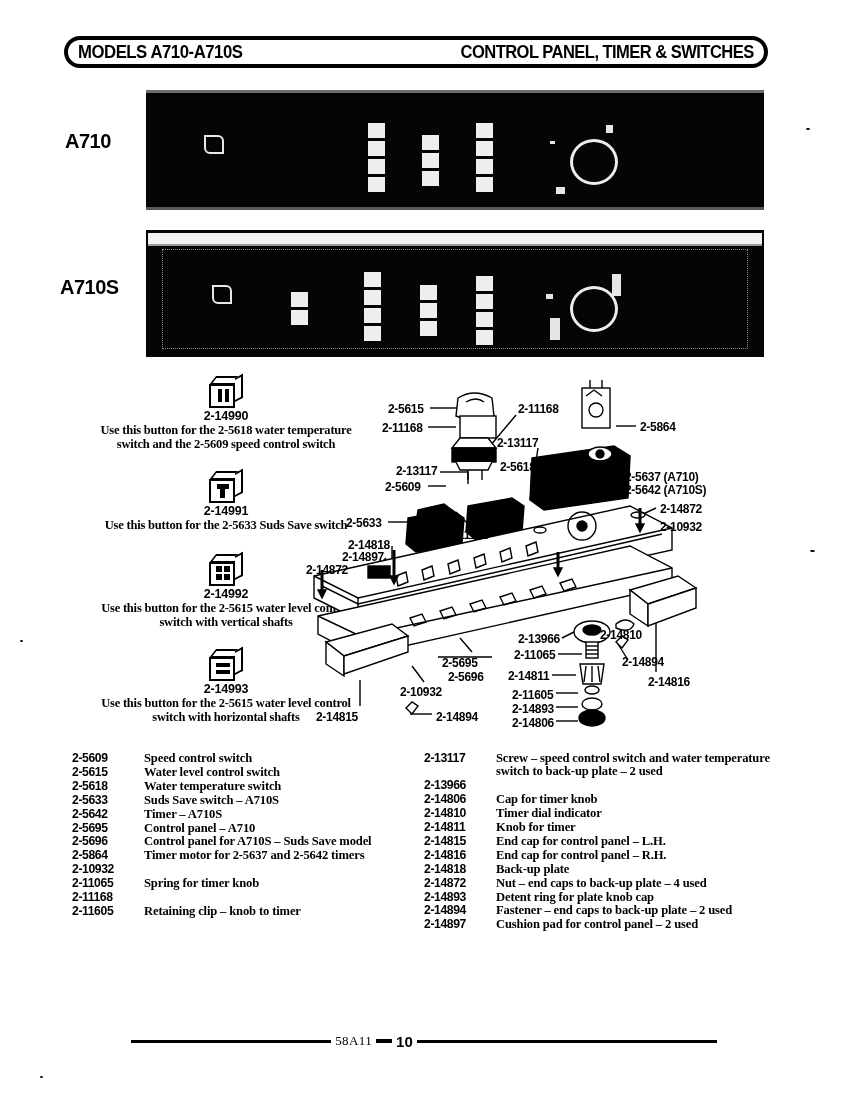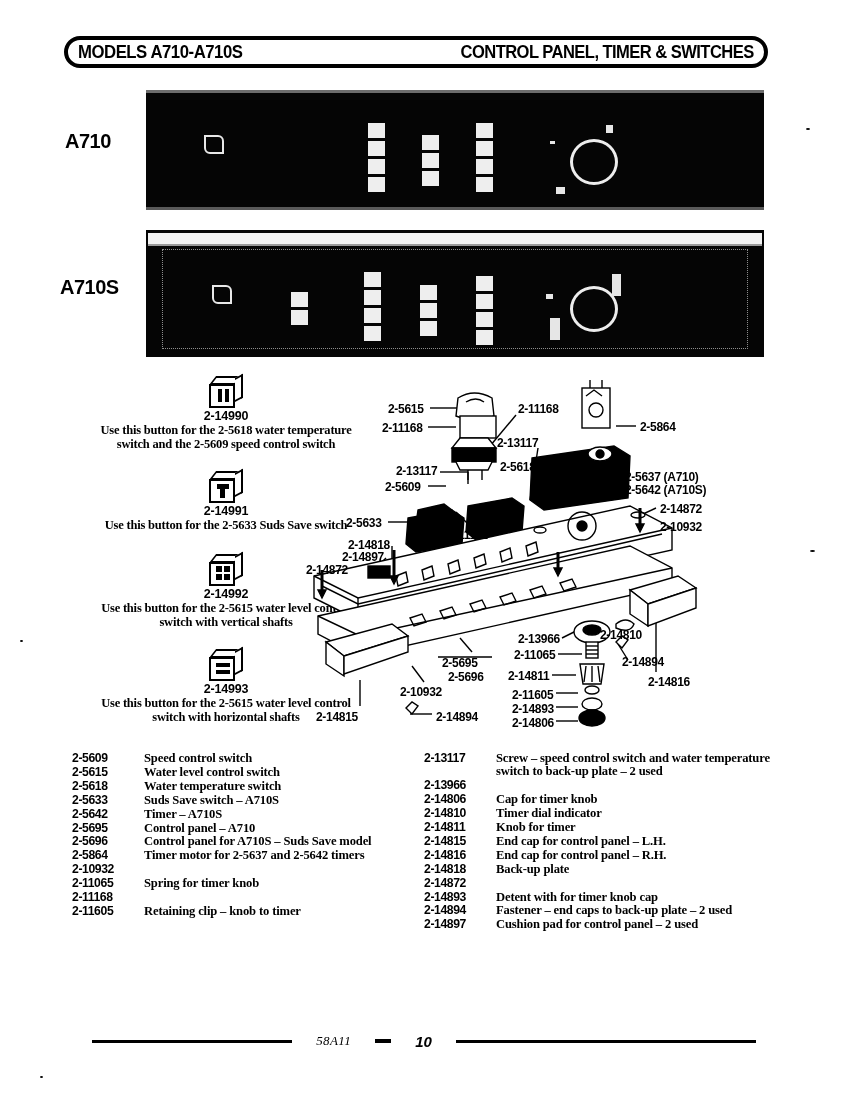--- a/index.html
+++ b/index.html
@@ -241,22 +241,21 @@
   
   #footer {
     position: absolute;
     left: 0;
     top: 1028px;
     width: 848px;
     height: 26px;
     display: flex;
     align-items: center;
     justify-content: center;
-    gap: 24px;
-    font-style: italic;
+    gap: 4px;
   }
   #footer .rule {
     height: 3px;
     background: #000;
   }
   #footer .rule-left  { width: 200px; }
   #footer .rule-right { width: 300px; }
   #footer .code {
     font-family: "Liberation Serif", serif;
     font-size: 13px;
@@ -635,24 +634,25 @@
   <div class="row">
       <div class="num">2-14816</div>
       <div class="desc">End cap for control panel – R.H.</div>
     </div>
   <div class="row">
       <div class="num">2-14818</div>
       <div class="desc">Back-up plate</div>
     </div>
   <div class="row">
       <div class="num">2-14872</div>
+      <div class="desc">Nut – end caps to back-up plate – 4 used</div>
     </div>
   <div class="row">
       <div class="num">2-14893</div>
-      <div class="desc">Detent with for timer knob cap</div>
+      <div class="desc">Detent ring for plate knob cap</div>
     </div>
   <div class="row">
       <div class="num">2-14894</div>
       <div class="desc">Fastener – end caps to back-up plate – 2 used</div>
     </div>
   <div class="row">
       <div class="num">2-14897</div>
       <div class="desc">Cushion pad for control panel – 2 used</div>
     </div>
 </div>

